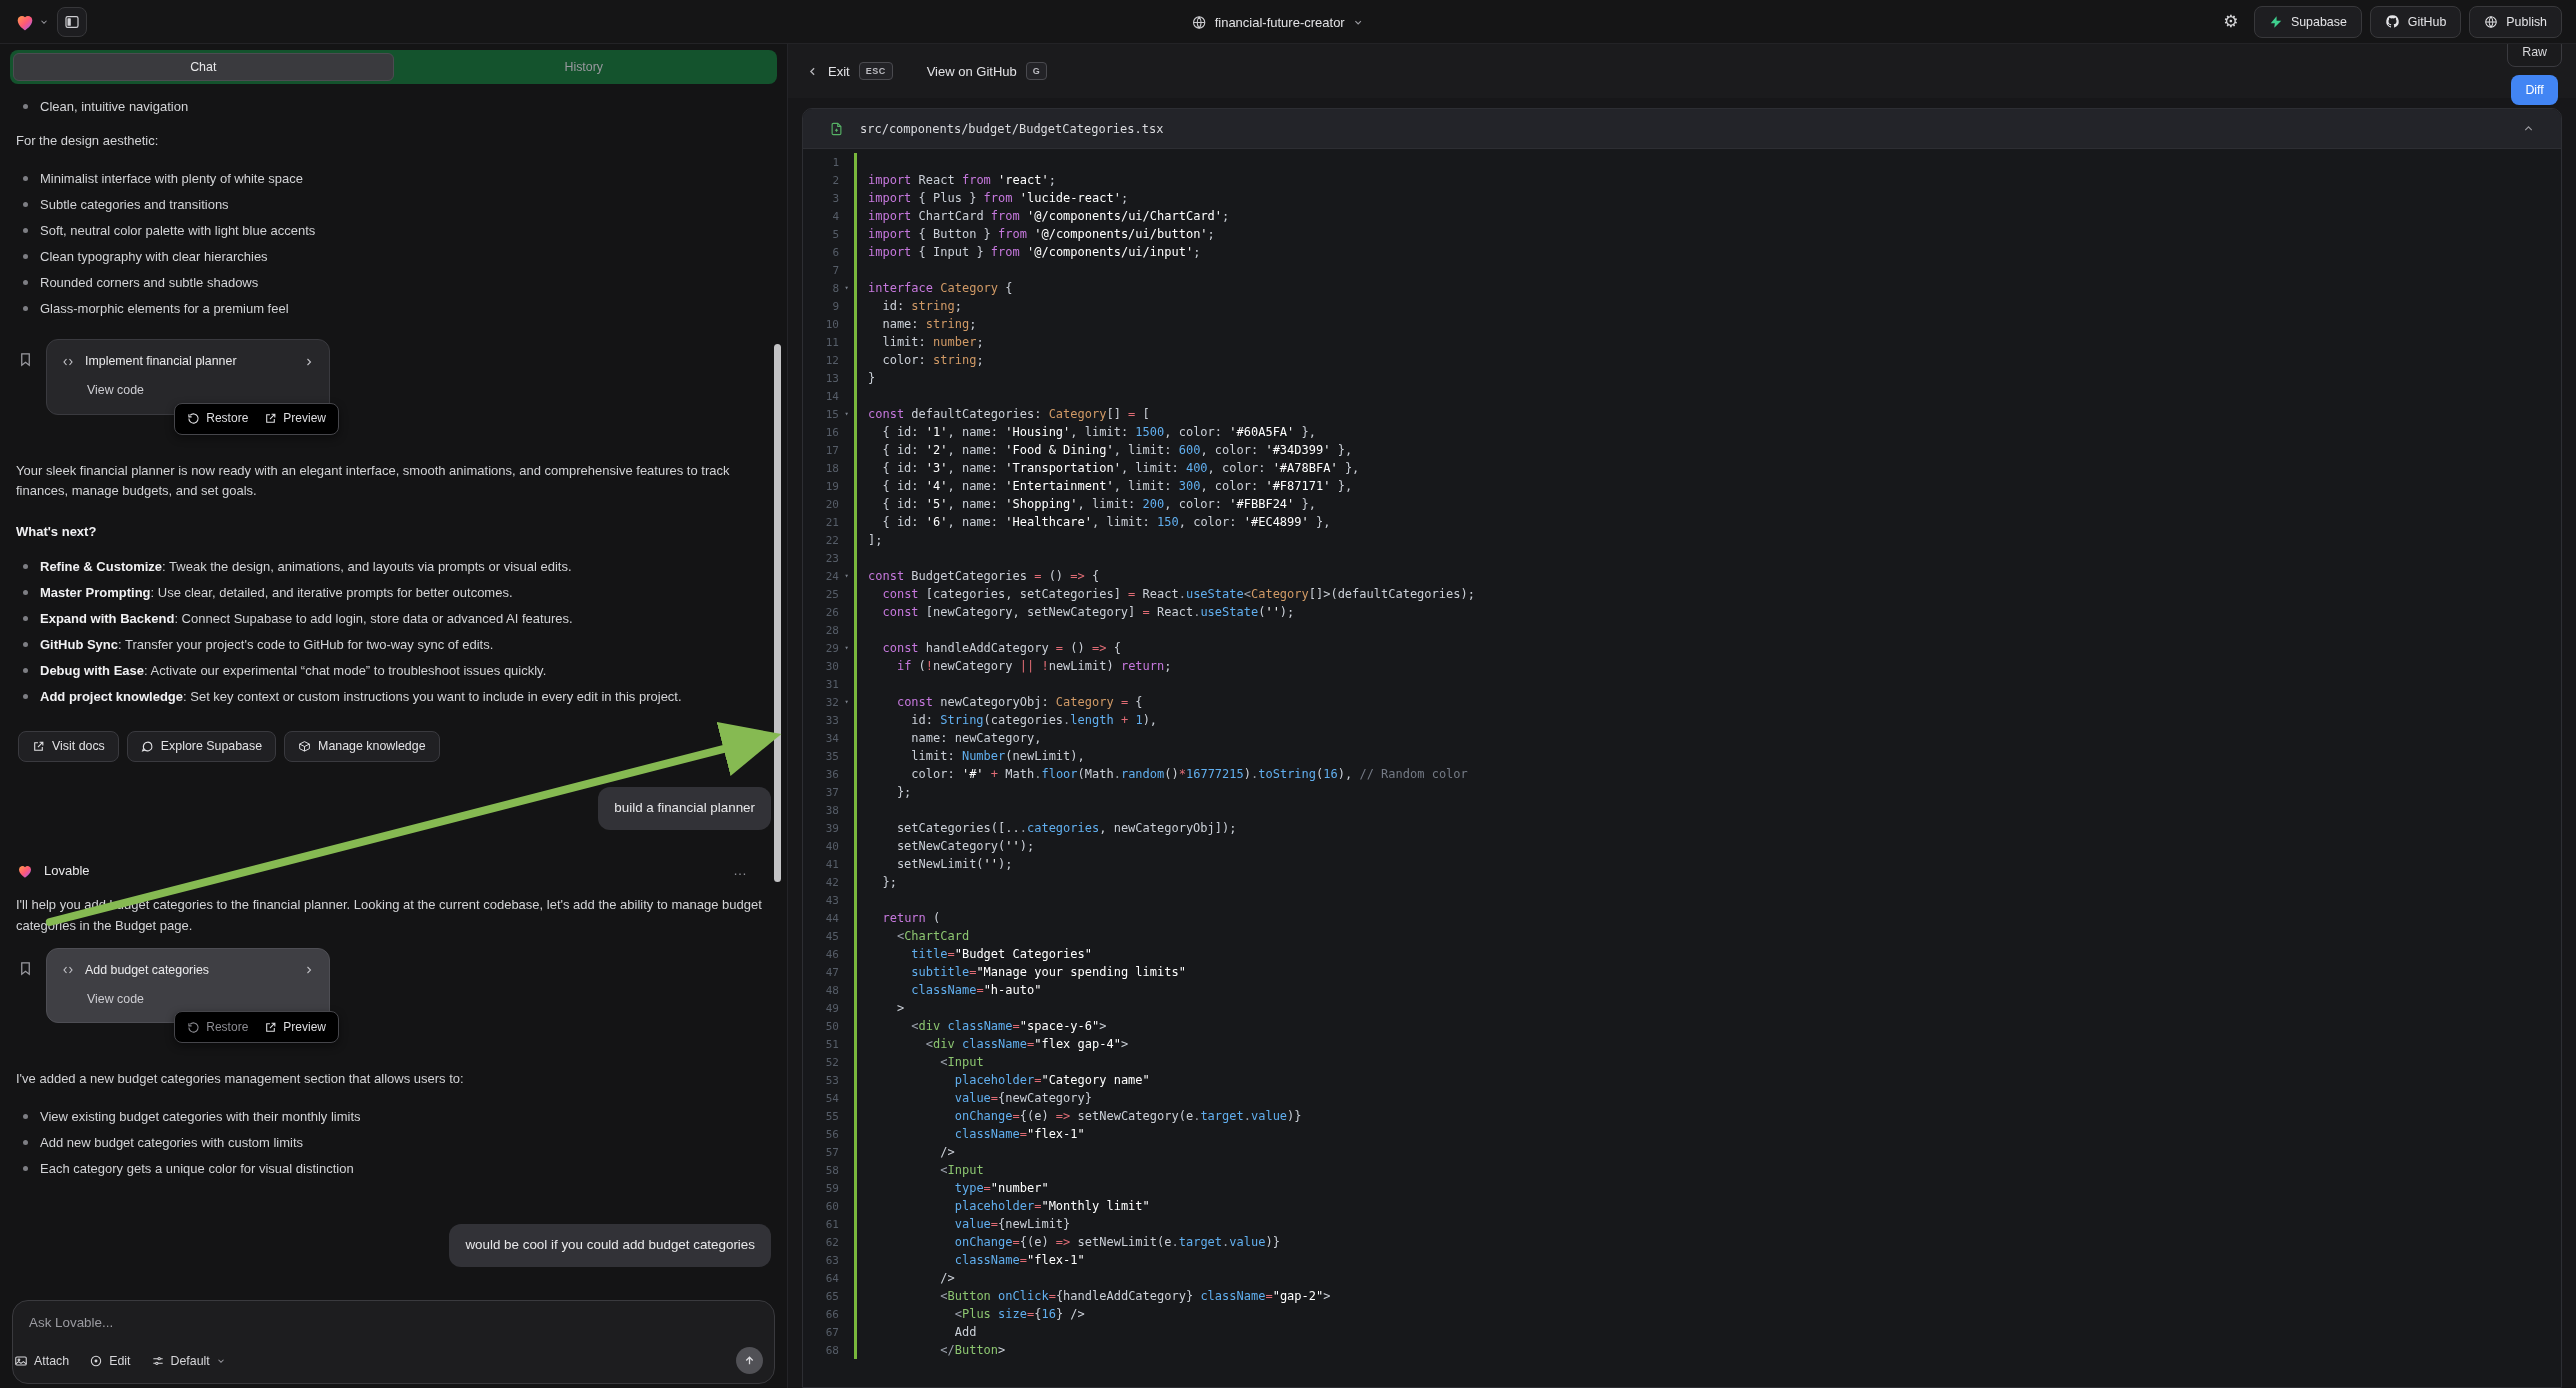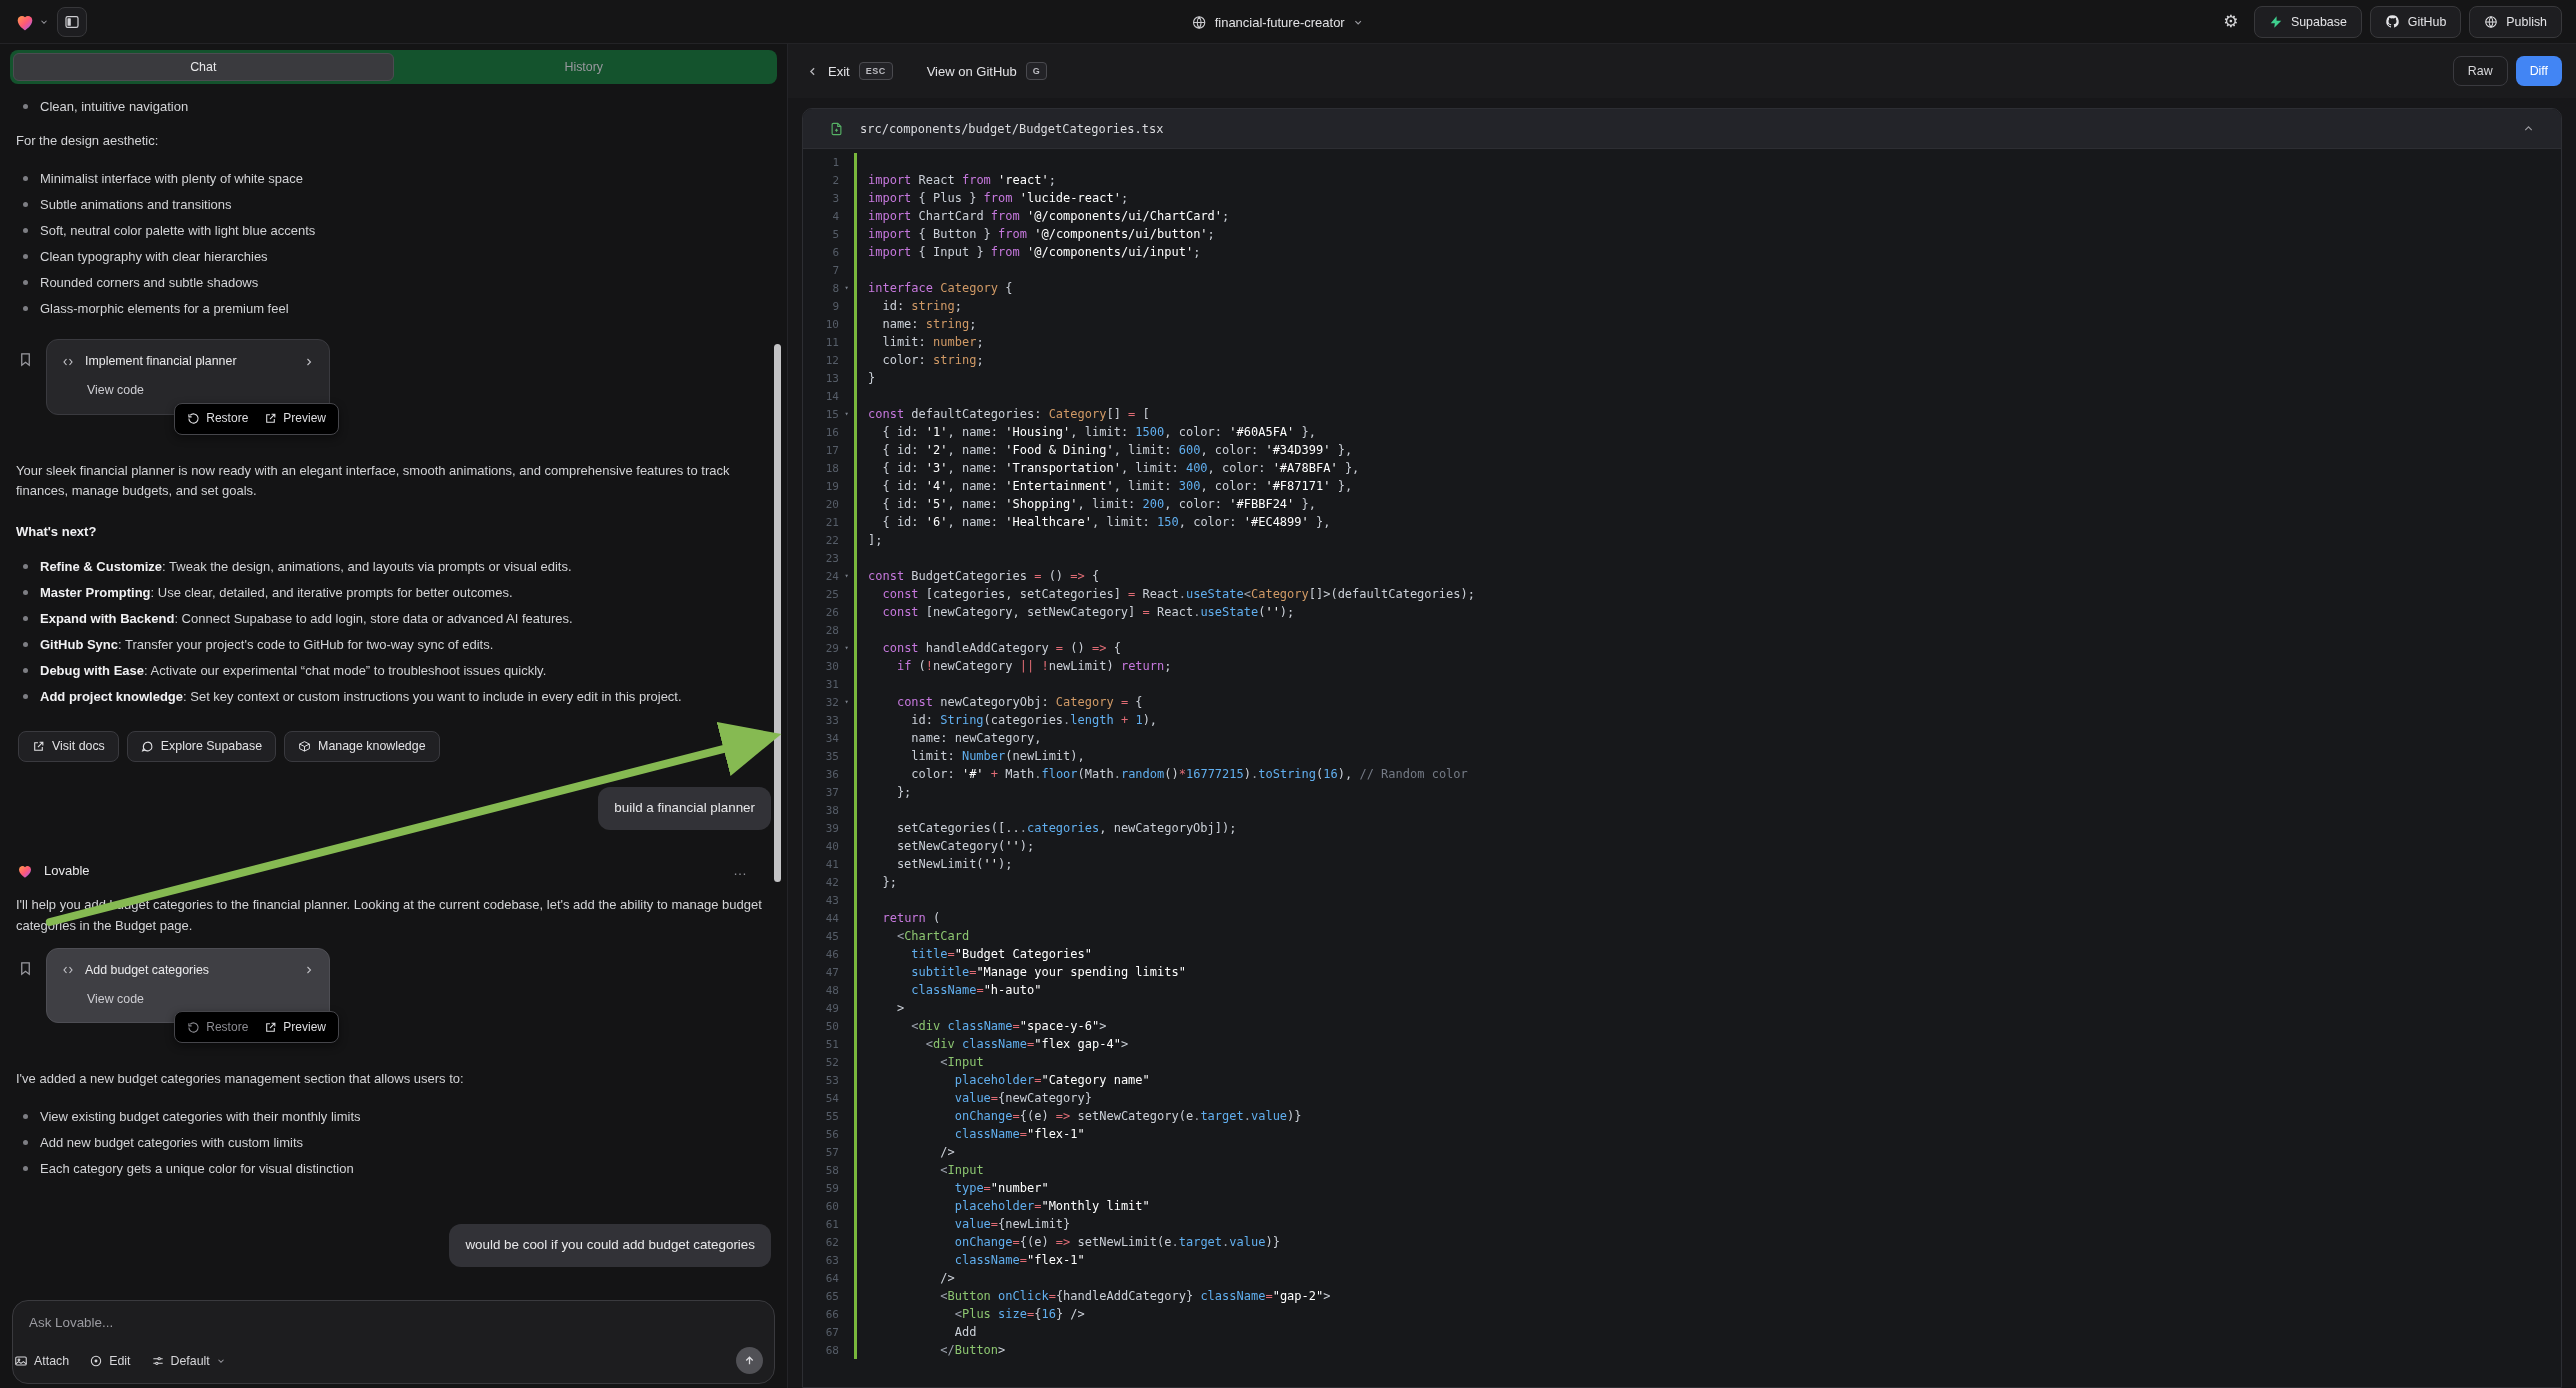--- a/index.html
+++ b/index.html
@@ -65,21 +65,21 @@
   .composer-controls { position:absolute; left:1px; right:11px; bottom:9px; display:flex; align-items:center; gap:20px; color:#d6d6d9; font-size:12.4px; }
   .ctl { display:flex; align-items:center; gap:6px; }
   .send-btn { margin-left:auto; width:27px; height:27px; border-radius:50%; background:#515156; display:flex; align-items:center; justify-content:center; color:#dadade; }
 
   
   .right-panel { flex:1; min-width:0; display:flex; flex-direction:column; background:#171719; border-left:1px solid #242428; }
   .rp-toolbar { height:54px; flex:none; display:flex; align-items:center; padding:0 14px 0 18px; background:#1b1b1d; }
   .rp-group { display:flex; align-items:center; gap:9px; color:#e3e3e6; font-size:13px; }
   .kbd { height:18px; padding:0 6px; border:1px solid #4a4a4f; border-radius:4px; background:#232327; color:#bcbcc2; font-size:9px; font-weight:700; letter-spacing:0.5px; display:flex; align-items:center; }
   .rp-spacer { width:34px; }
-  .rp-right { margin-left:auto; display:flex; align-items:center; gap:8px; }
+  .rp-right { margin-left:auto; display:flex; align-items:center; gap:8px;flex-direction:column; }
   .raw-btn { height:30px; padding:0 14px; border:1px solid #3a3a3f; border-radius:8px; background:transparent; color:#d7d7da; font-size:12.4px; display:flex; align-items:center; }
   .diff-btn { height:30px; padding:0 14px; border-radius:8px; background:var(--diff-blue,#4285f4); color:#fff; font-size:12.4px; display:flex; align-items:center; }
 
   .file-wrap { flex:1; min-height:0; margin:10px 14px 0; }
   .file-card { height:100%; display:flex; flex-direction:column; border:1px solid #2d2e33; border-radius:10px 10px 0 0; overflow:hidden; background:#17181b; }
   .file-header { height:40px; flex:none; display:flex; align-items:center; gap:16px; padding:0 26px; background:#232429; border-bottom:1px solid #2d2e33; }
   .file-path { font-family:"DejaVu Sans Mono", monospace; font-size:12px; color:#dbdce0; }
   .collapse { margin-left:auto; color:#9a9aa0; display:flex; }
 
   .code-area { flex:1; min-height:0; overflow:hidden; padding-top:4px; font-family:"DejaVu Sans Mono", monospace; font-size:12px; }
@@ -196,21 +196,21 @@
 
       <div class="chat-scroll">
         <ul class="dots" style="margin-top:2px;">
           <li><span>Clean, intuitive navigation</span></li>
         </ul>
 
         <div class="para" style="margin-top:16px;">For the design aesthetic:</div>
 
         <ul class="dots" style="margin-top:19px;">
             <li><span>Minimalist interface with plenty of white space</span></li>
-            <li><span>Subtle animations and transitions</span></li>
+            <li><span>Subtle categories and transitions</span></li>
             <li><span>Soft, neutral color palette with light blue accents</span></li>
             <li><span>Clean typography with clear hierarchies</span></li>
             <li><span>Rounded corners and subtle shadows</span></li>
             <li><span>Glass-morphic elements for a premium feel</span></li>
           </ul>
 
         <div class="vcard-row">
           <span class="bookmark">
             <svg class="ic" width="15" height="17" viewBox="0 0 24 24" fill="none" stroke="currentColor" stroke-width="2">
                 <path d="M6 3h12v18l-6-4.5L6 21z"></path>

